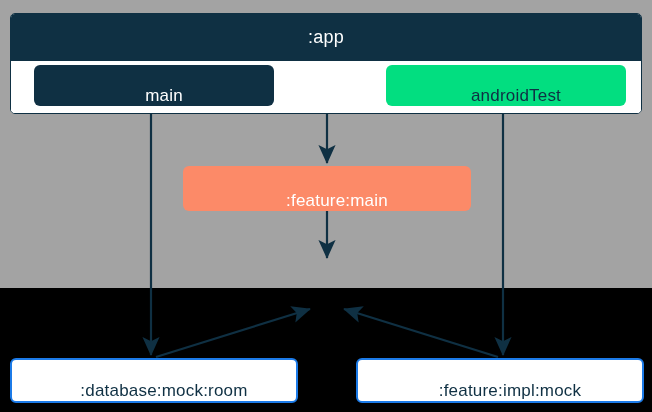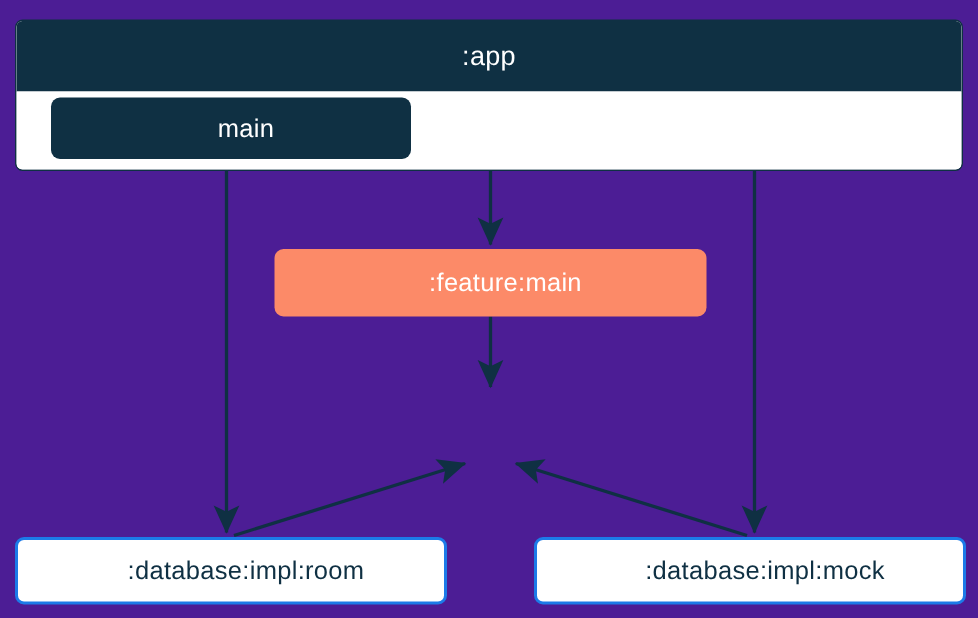--- a/index.html
+++ b/index.html
@@ -12,22 +12,22 @@
     width: 652px;
     height: 412px;
     position: relative;
     overflow: hidden;
     font-family: "Liberation Sans", sans-serif;
   }
   #canvas {
     position: absolute;
     left: 0; top: 0;
     width: 652px;
-    height: 412px;
-    background: #4c1d95;
+    height: 288px;
+    background: #a3a3a3;
   }
   #edges {
     position: absolute;
     left: 0; top: 0;
     width: 652px;
     height: 412px;
     pointer-events: none;
   }
 
   
@@ -56,21 +56,21 @@
   .cluster-body {
     height: 52px;
     background: #ffffff;
     position: relative;
   }
 
   .node {
     position: absolute;
     box-sizing: border-box;
     display: flex;
-    align-items: center;
+    align-items: flex-end;
     justify-content: center;
     border-radius: 6px;
     font-size: 17px;
     letter-spacing: 0.2px;
     white-space: nowrap;
     padding-left: 20px;
   }
 
   .node-main {
     left: 23px;
@@ -149,29 +149,32 @@
 
     <line x1="498" y1="357" x2="344" y2="309" stroke="#0F3043" stroke-width="2.2" marker-end="url(#arrowhead)"></line>
   </svg>
 
   <div class="cluster">
     <div class="cluster-header">:app</div>
     <div class="cluster-body">
       <div class="node node-main">
         <span>main</span>
       </div>
+      <div class="node node-androidtest">
+        <span>androidTest</span>
+      </div>
     </div>
   </div>
 
   <div class="node node-feature-home">
     <span>:feature:main</span>
   </div>
 
 
   <div class="node node-impl-room">
-    <span>:database:impl:room</span>
+    <span>:database:mock:room</span>
   </div>
 
   <div class="node node-impl-mock">
-    <span>:database:impl:mock</span>
+    <span>:feature:impl:mock</span>
   </div>
 
 </div>
 
 </body></html>

